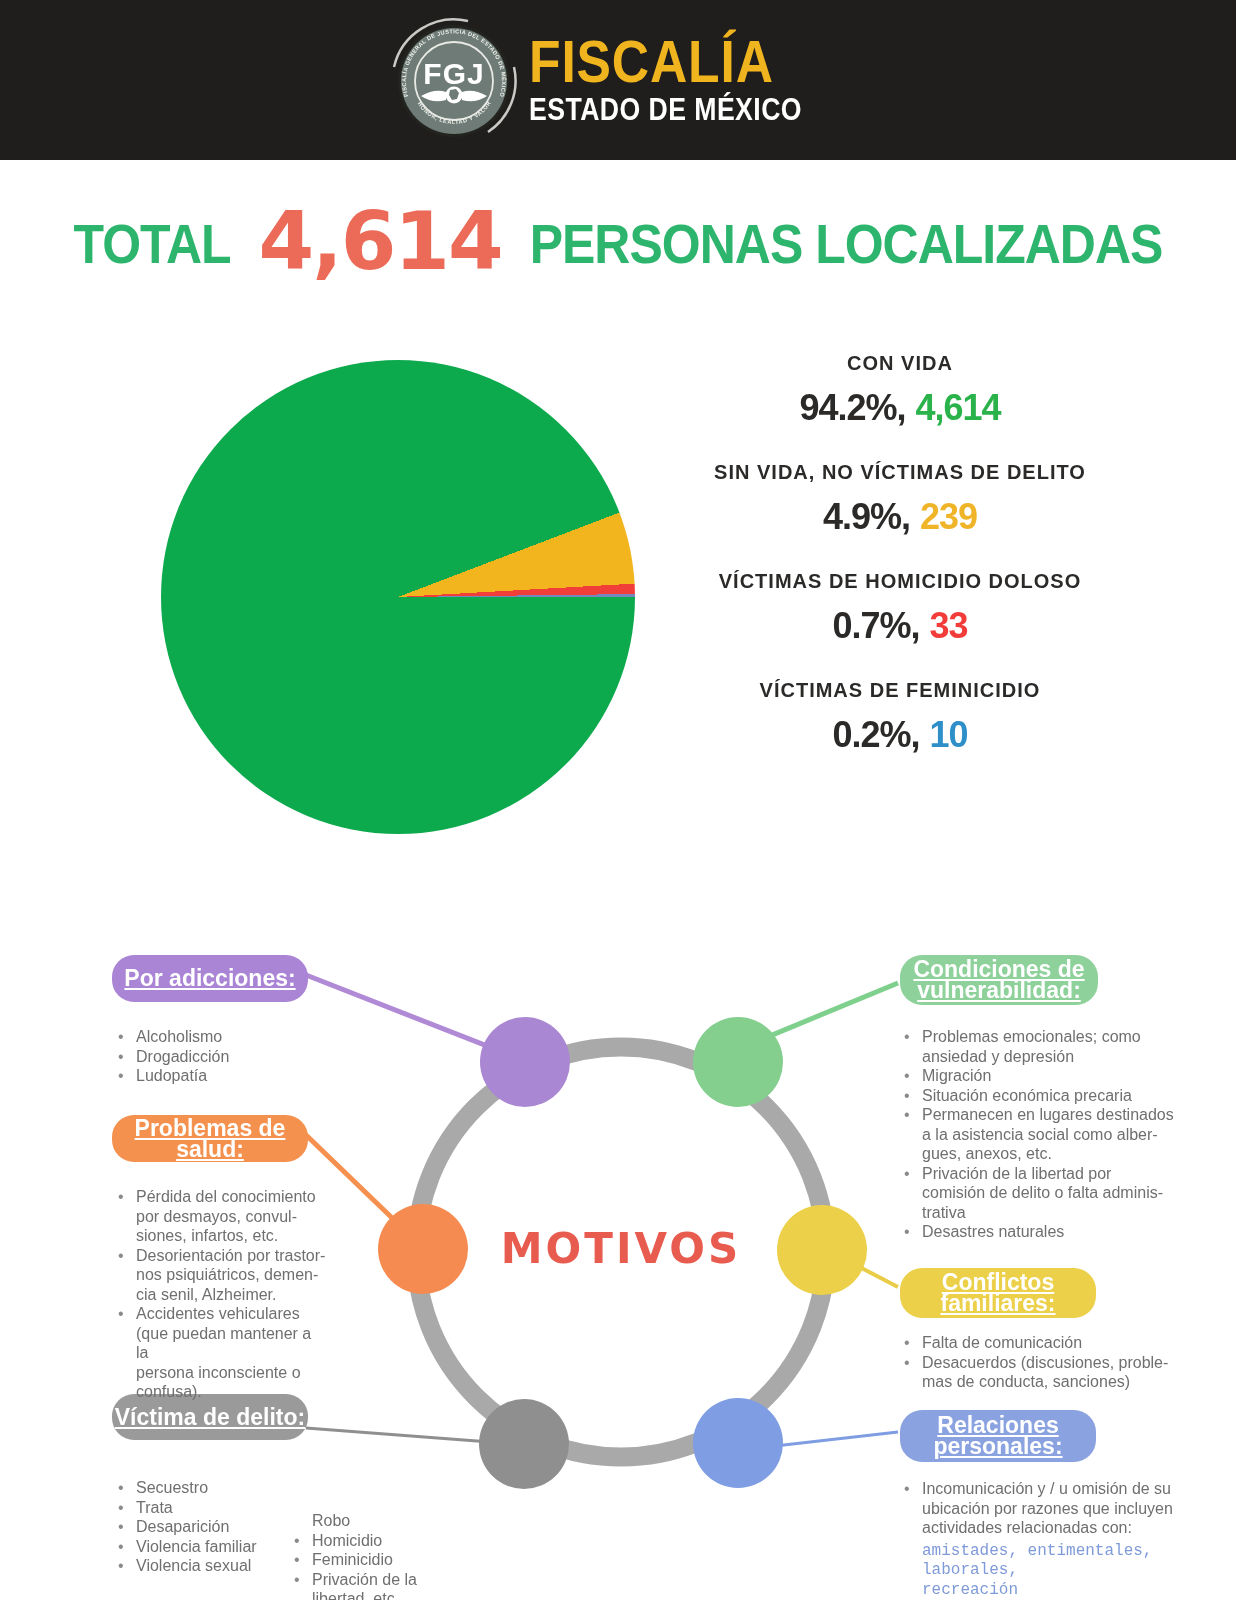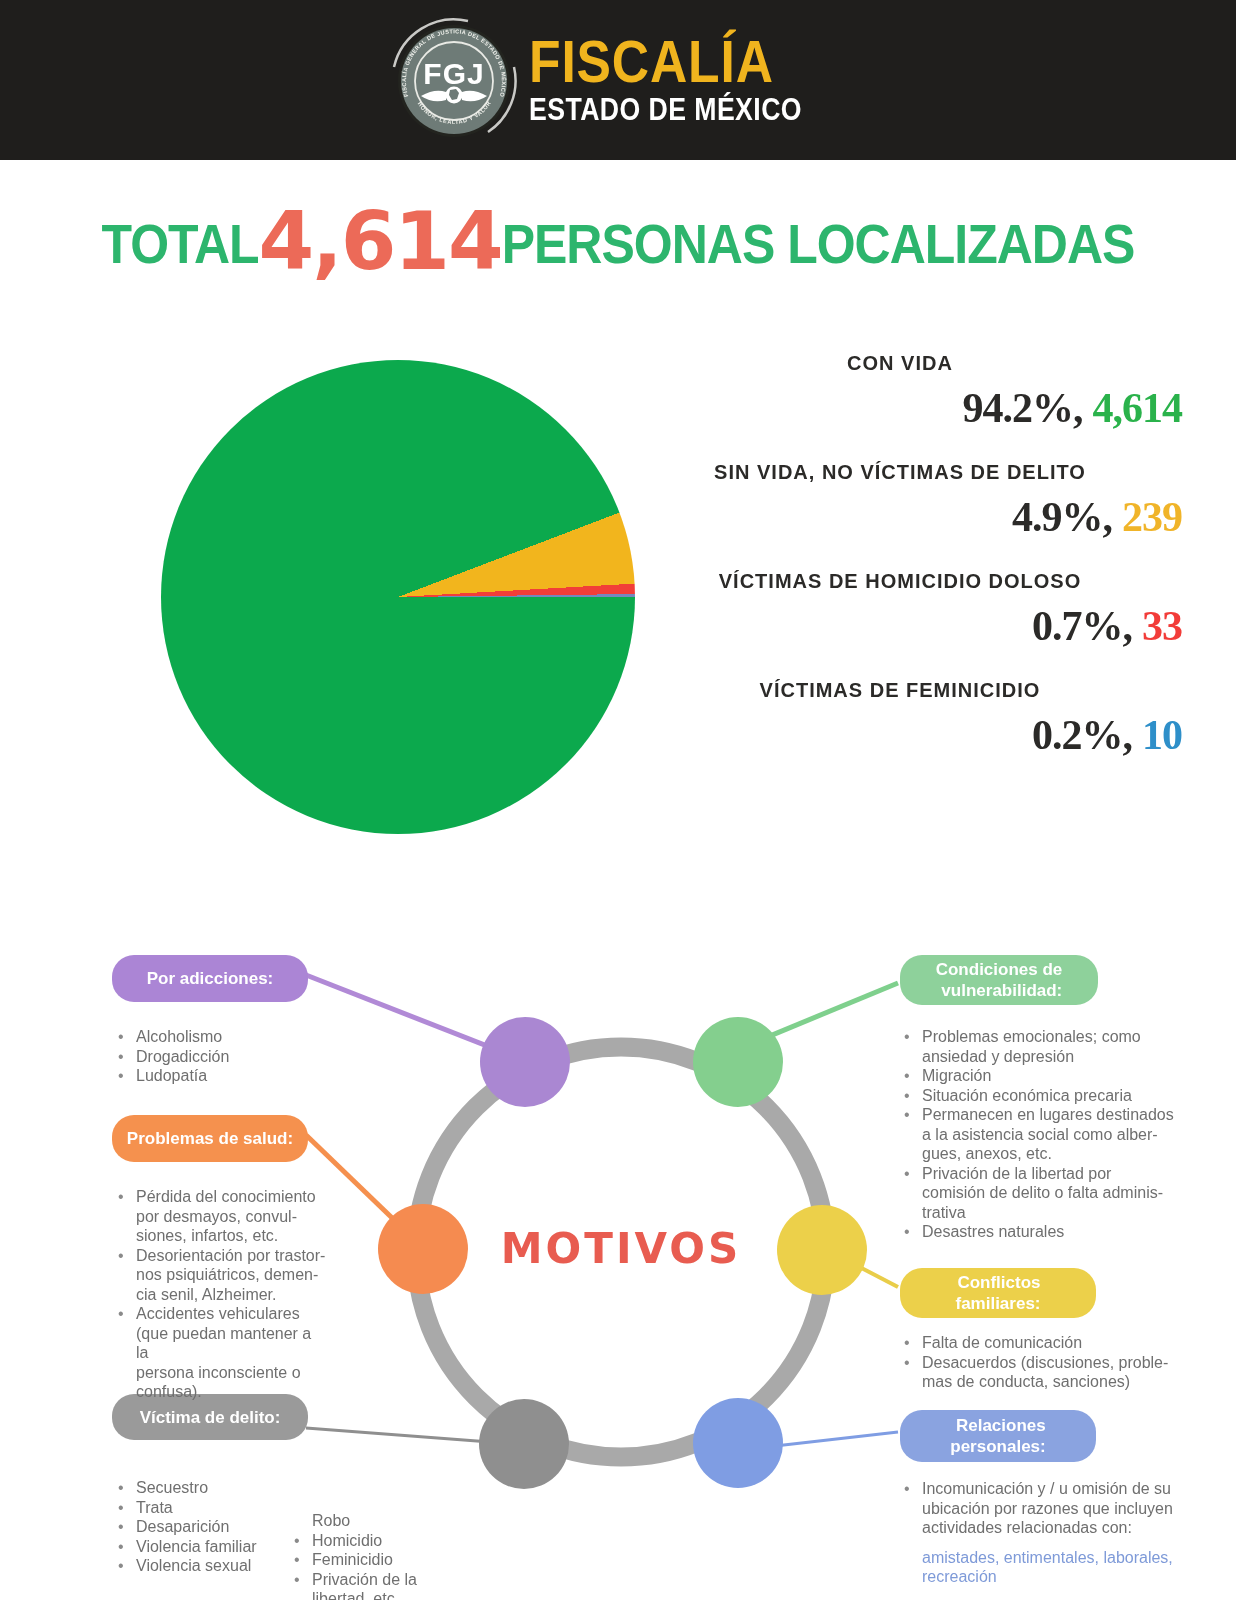--- a/index.html
+++ b/index.html
@@ -14,46 +14,46 @@
   .logo-wrap svg{width:130px;height:130px;display:block;}
   .brand{display:flex;flex-direction:column;align-items:flex-start;
          transform:scaleX(.86);transform-origin:left center;}
   .brand-title{font-weight:bold;font-size:60px;line-height:58px;color:#f0b41e;
                letter-spacing:1px;}
   .brand-subtitle{font-weight:bold;font-size:31px;line-height:34px;color:#ffffff;
                   letter-spacing:.5px;margin-top:2px;}
 
   
   .title-row{position:absolute;left:0;top:196px;width:1236px;height:96px;
-             display:flex;align-items:center;justify-content:center;}
+             display:flex;align-items:center;justify-content:center;gap:28px;}
   .title-side{font-weight:bold;font-size:50px;letter-spacing:-1px;
               transform:scaleY(1.12);}
   .title-total{font-family:"DejaVu Sans","Liberation Sans",sans-serif;
                font-weight:bold;font-size:80px;letter-spacing:-2px;margin-top:-6px;}
 
   
   .pie{position:absolute;left:161px;top:360px;width:474px;height:474px;
        border-radius:50%;}
   .legend{position:absolute;left:618px;top:348px;width:564px;text-align:center;}
   .legend-item{margin-bottom:23px;}
   .legend-label{font-weight:bold;font-size:20px;line-height:31px;color:#2b2a28;
                 letter-spacing:1px;margin-bottom:3px;}
-  .legend-value{font-family:Liberation Serif, serif;
-                font-weight:bold;font-size:42px;line-height:52px;color:#2b2a28;
-                letter-spacing:-1px;text-align:right;}
+  .legend-value{font-family:Liberation Sans, sans-serif;
+                font-weight:bold;font-size:36px;line-height:52px;color:#2b2a28;
+                letter-spacing:-1px;}
   .legend-count{margin-left:10px;}
 
   
   .motivos-svg{position:absolute;left:0;top:900px;width:1236px;height:700px;}
   .motivos-center{position:absolute;left:461px;top:1224px;width:320px;
                   text-align:center;font-family:"DejaVu Sans","Liberation Sans",sans-serif;
                   font-weight:bold;font-size:42px;line-height:50px;letter-spacing:3px;}
   .pill{position:absolute;border-radius:22px;color:#ffffff;font-weight:bold;
-        font-size:17px;line-height:21px;display:flex;align-items:center;
-        justify-content:center;text-align:right;white-space:pre-line;}
+        font-size:23px;line-height:21px;display:flex;align-items:center;
+        justify-content:center;text-align:center;white-space:pre-line;text-decoration:underline;}
   #pill-adicciones{left:112px;top:955px;width:196px;height:47px;}
   #pill-salud{left:112px;top:1115px;width:196px;height:47px;}
   #pill-delito{left:112px;top:1394px;width:196px;height:46px;}
   #pill-vulnerabilidad{left:900px;top:955px;width:198px;height:50px;}
   #pill-conflictos{left:900px;top:1268px;width:196px;height:50px;}
   #pill-relaciones{left:900px;top:1410px;width:196px;height:52px;}
 
   
   .blist{position:absolute;font-size:16px;line-height:19.5px;color:#6f6f6f;}
   .blist ul{margin:0;padding:0;list-style:none;}
@@ -61,21 +61,21 @@
   .blist li::before{content:"\2022";position:absolute;left:6px;top:0;color:#8a8a8a;}
   .blist li.no-bullet::before{content:none;}
   #list-adicciones{left:112px;top:1027px;width:210px;}
   #list-salud{left:112px;top:1187px;width:215px;}
   #list-delito{left:112px;top:1478px;width:360px;display:flex;}
   #list-delito ul.col1{width:176px;}
   #list-delito ul.col2{width:180px;margin-top:33px;}
   #list-vulnerabilidad{left:898px;top:1027px;width:295px;}
   #list-conflictos{left:898px;top:1333px;width:295px;}
   #list-relaciones{left:898px;top:1479px;width:295px;}
-  .highlight{margin-top:10px;padding-left:24px;white-space:pre-line;}
+  .highlight{margin-top:4px;padding-left:24px;white-space:pre-line;font-family:Liberation Mono, monospace;}
 </style>
 </head>
 <body>
 
 <div class="page">
 
   <div class="header" style="background: rgb(31, 30, 28);">
     <div class="logo-wrap">
       <svg viewBox="-65 -65 130 130">
         <path d="M -60 -14 A 61.5 61.5 0 0 1 14 -60" fill="none" stroke="#c9c9c6" stroke-width="2.5"></path>

